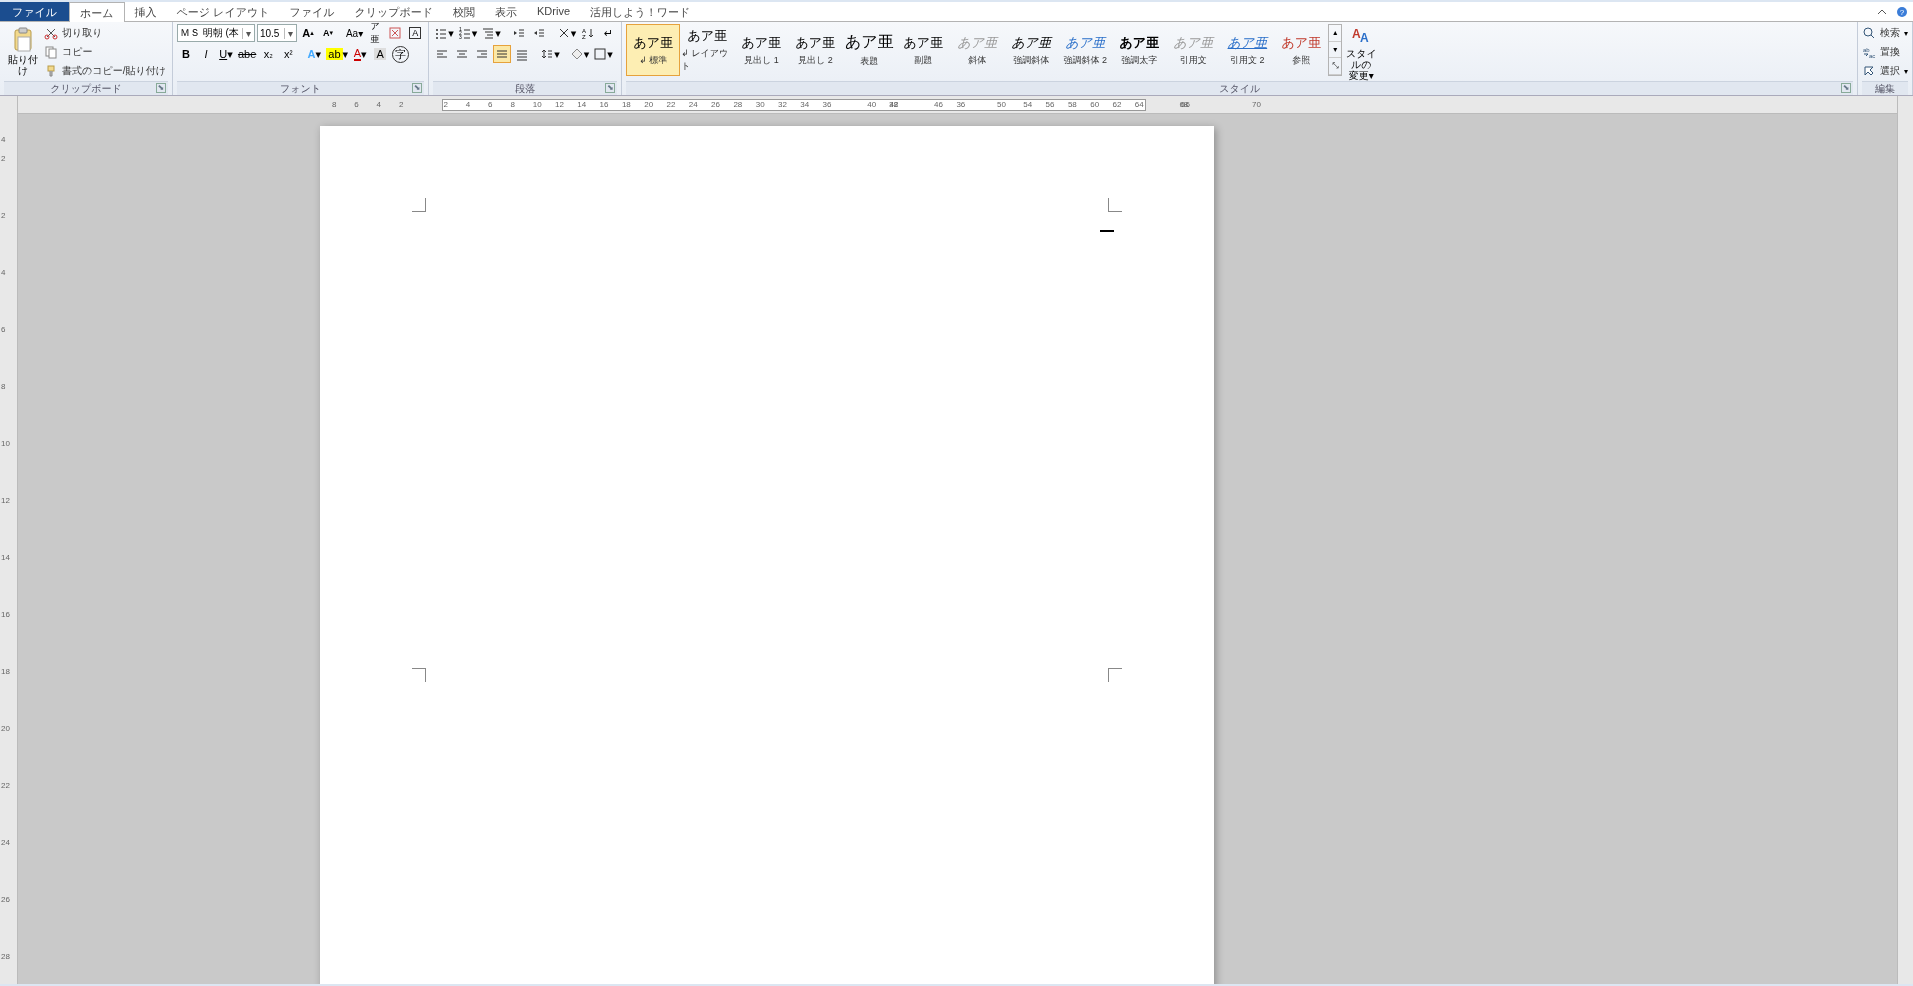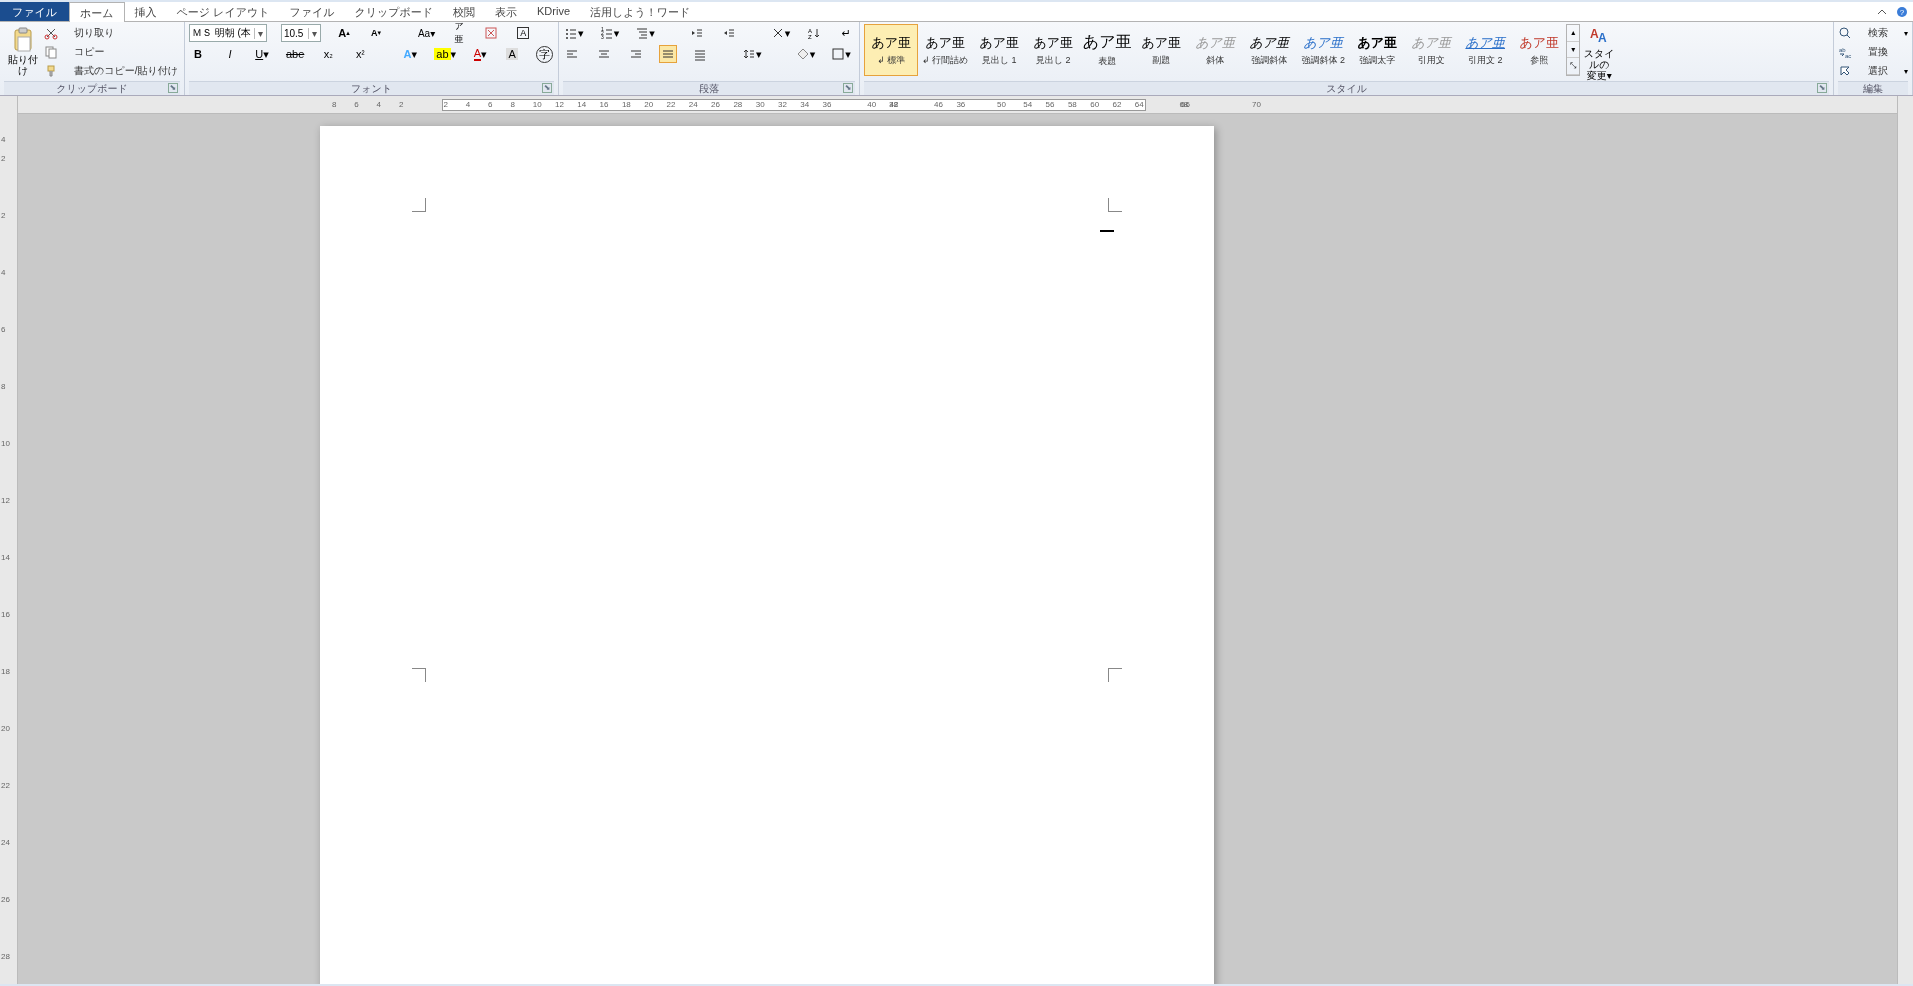--- a/index.html
+++ b/index.html
@@ -19,21 +19,21 @@
 .group { display: flex; flex-direction: column; border-right: 1px solid #c4ccd9; padding: 2px 4px 0 4px; }
 .group-body { flex: 1; display: flex; align-items: flex-start; gap: 2px; }
 .group-label { height: 14px; font-size: 10px; color: #556; text-align: center; background: #e1e7f0; border-top: 1px solid #cbd3df; position: relative; }
 .group-label .dlg { position: absolute; right: 2px; top: 1px; width: 10px; height: 10px; border: 1px solid #8a9; font-size: 8px; line-height: 8px; color: #678; }
 
 .big-btn { display: flex; flex-direction: column; align-items: center; justify-content: center; width: 38px; height: 56px; }
 .big-btn .ico { width: 24px; height: 24px; display: flex; align-items: center; justify-content: center; }
 .big-btn .lbl { font-size: 10px; margin-top: 2px; text-align: center; line-height: 11px; }
 
 .stack { display: flex; flex-direction: column; gap: 1px; }
-.small-row { display: flex; align-items: center; height: 18px; gap: 14px; }
+.small-row { display: flex; align-items: center; height: 18px; gap: 2px; }
 .small-btn { min-width: 18px; height: 18px; display: flex; align-items: center; justify-content: center; border: 1px solid transparent; }
 .small-btn.active { border: 1px solid #e6a23c; background: #fbe8a6; }
 .small-lbl { font-size: 10px; color: #333; padding: 0 2px; }
 
 .font-combo { height: 18px; border: 1px solid #9aa; background: #fff; display: flex; align-items: center; font-size: 10px; }
 .font-combo input { border: none; height: 16px; font-size: 10px; padding: 0 2px; width: 64px; }
 .font-combo .dd { width: 12px; text-align: center; color: #555; border-left: 1px solid #bbb; }
 .size-combo input { width: 26px; }
 
 .style-item { width: 54px; height: 52px; border: 1px solid transparent; display: flex; flex-direction: column; align-items: center; justify-content: center; gap: 2px; }
@@ -323,21 +323,21 @@
 
   <div class="group" style="flex:1;">
     <div class="group-body" id="styles-gallery" style="gap:0;">
 
     <div class="style-item sel">
           <div class="style-prev">あア亜</div>
           <div class="style-name">↲ 標準</div>
         </div>
         <div class="style-item">
           <div class="style-prev">あア亜</div>
-          <div class="style-name">↲ 行間詰め</div>
+          <div class="style-name">↲ レイアウト</div>
         </div>
         <div class="style-item">
           <div class="style-prev">あア亜</div>
           <div class="style-name">見出し 1</div>
         </div>
         <div class="style-item">
           <div class="style-prev">あア亜</div>
           <div class="style-name">見出し 2</div>
         </div>
         <div class="style-item">

